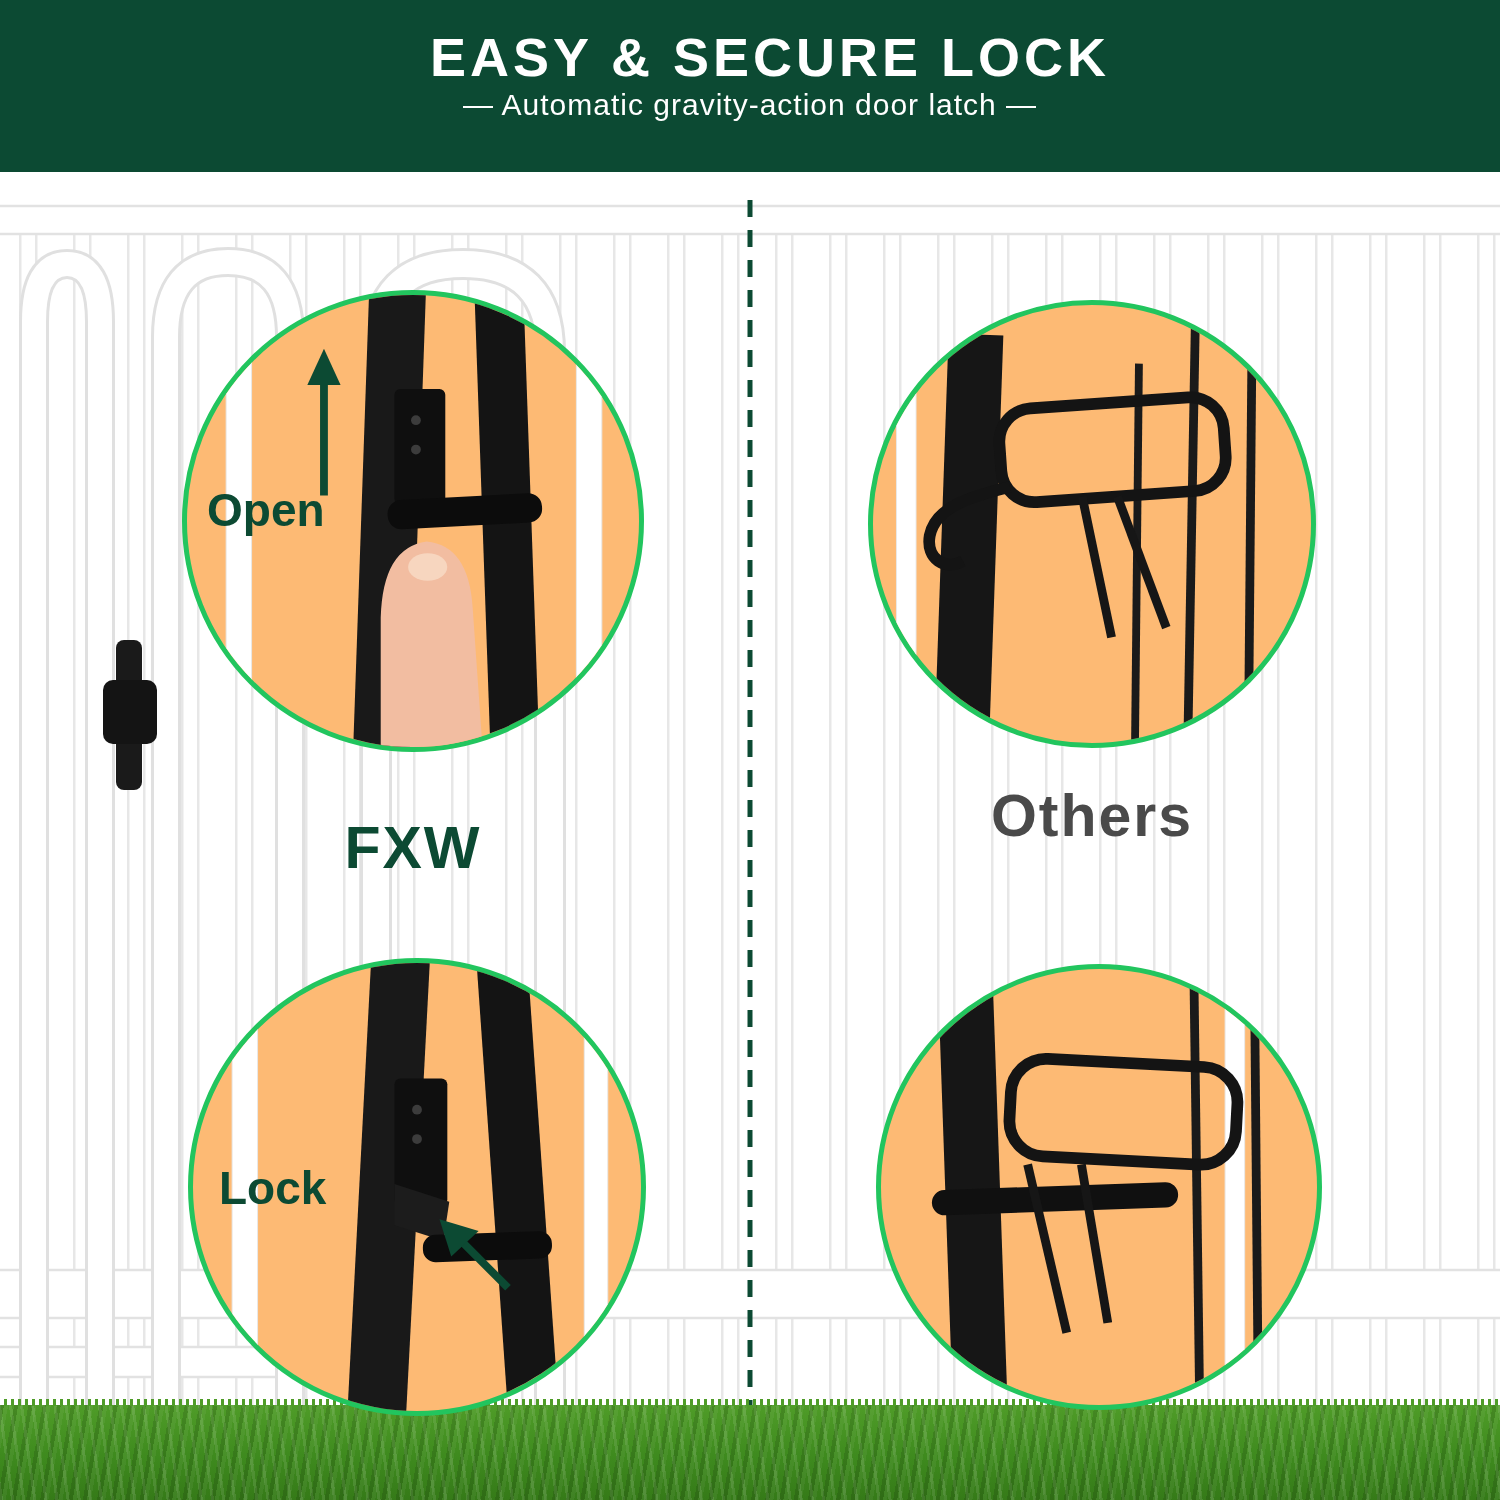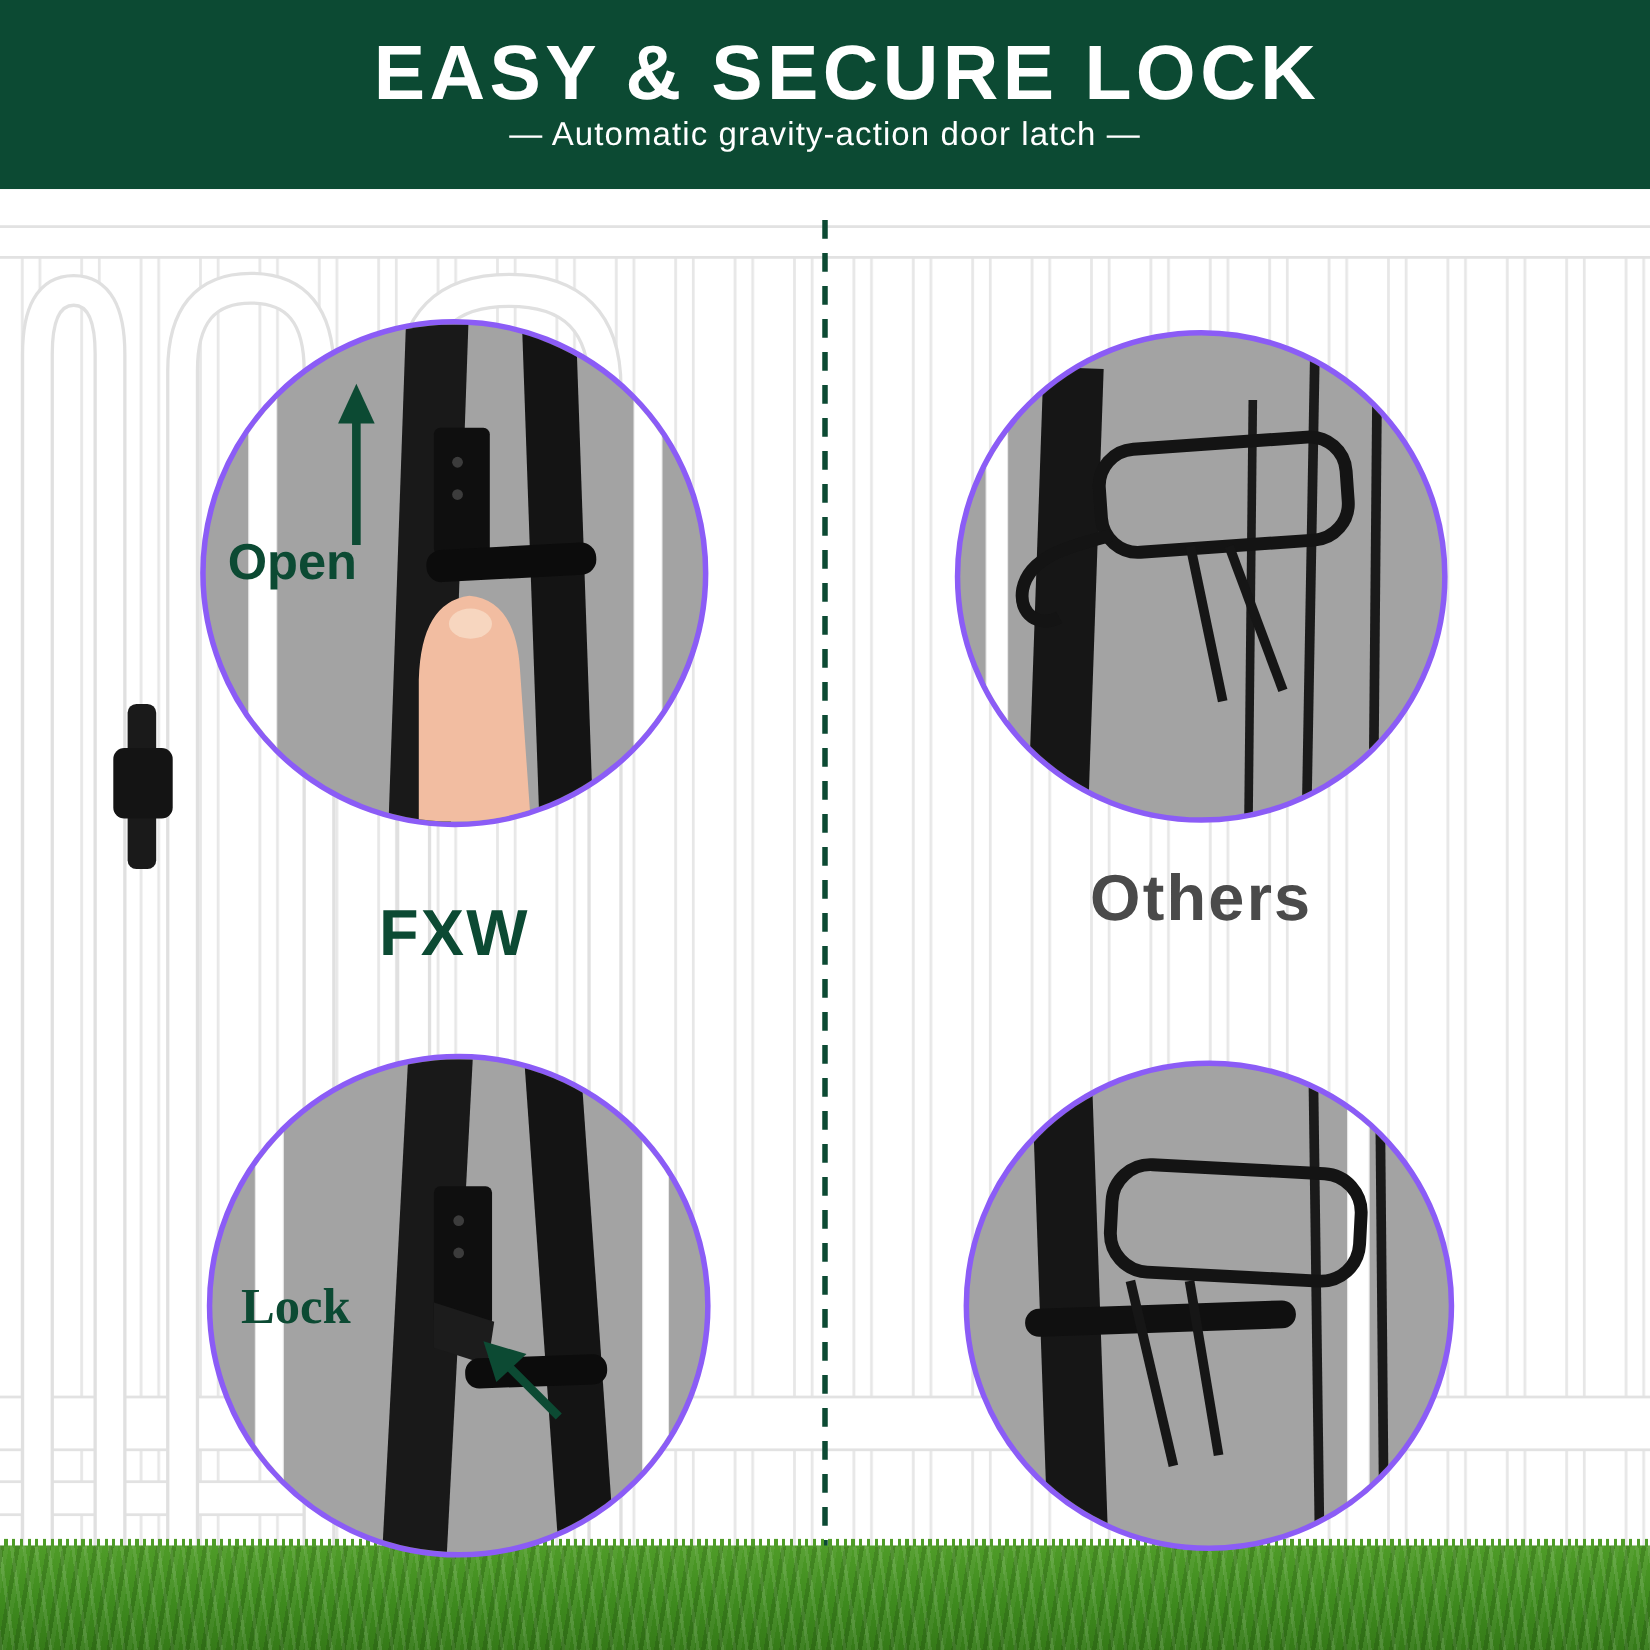--- a/index.html
+++ b/index.html
@@ -9,40 +9,40 @@
     --grass-green:#4f9c28;
   }
   *{margin:0;padding:0;box-sizing:border-box;}
   html,body{width:1500px;height:1500px;background:#fff;overflow:hidden;
     font-family:"Liberation Sans", sans-serif;}
   .page{position:relative;width:1500px;height:1500px;background:#fff;}
 
   
   .banner{position:absolute;left:0;top:0;width:1500px;height:172px;
     background:var(--banner-green);color:#fff;text-align:center;}
-  .banner h1{font-size:70px;font-weight:800;letter-spacing:4px;padding-top:26px;
+  .banner h1{font-size:54px;font-weight:800;letter-spacing:4px;padding-top:26px;
     font-family:"Liberation Sans", sans-serif;margin-left:40px;}
   .banner .subtitle{font-size:30px;font-weight:400;letter-spacing:1px;}
 
   
   .scene{position:absolute;left:0;top:172px;width:1500px;height:1328px;background:#fff;}
   .fence{position:absolute;left:0;top:0;width:1500px;height:1328px;z-index:0;}
 
   
-  .circle{position:absolute;border-radius:50%;border:5px solid #8b5cf6;background:#a3a3a3;
+  .circle{position:absolute;border-radius:50%;border:5px solid #22c55e;background:#fdba74;
     overflow:hidden;z-index:2;}
   .circle svg{position:absolute;left:0;top:0;width:100%;height:100%;}
   .c-fxw-open{left:182px;top:118px;width:462px;height:462px;}
   .c-fxw-lock{left:188px;top:786px;width:458px;height:458px;}
   .c-others-top{left:868px;top:128px;width:448px;height:448px;}
   .c-others-bottom{left:876px;top:792px;width:446px;height:446px;}
 
   .caption{position:absolute;font-weight:700;color:var(--accent-green);font-size:46px;z-index:3;}
   .caption-open{left:20px;top:188px;}
-  .caption-lock{left:26px;top:198px;font-family:Liberation Serif, serif;}
+  .caption-lock{left:26px;top:198px;}
 
   .brand{position:absolute;z-index:2;text-align:center;font-weight:800;font-size:59px;
     letter-spacing:2px;}
   .brand-fxw{left:182px;top:642px;width:462px;color:var(--accent-green);}
   .brand-others{left:868px;top:610px;width:448px;color:var(--others-gray);}
 
   
   .grass{position:absolute;left:0;bottom:0;width:1500px;height:95px;z-index:1;
     background:
       repeating-linear-gradient(100deg, rgba(0,0,0,.12) 0 4px, rgba(255,255,255,.05) 4px 8px, transparent 8px 14px),

